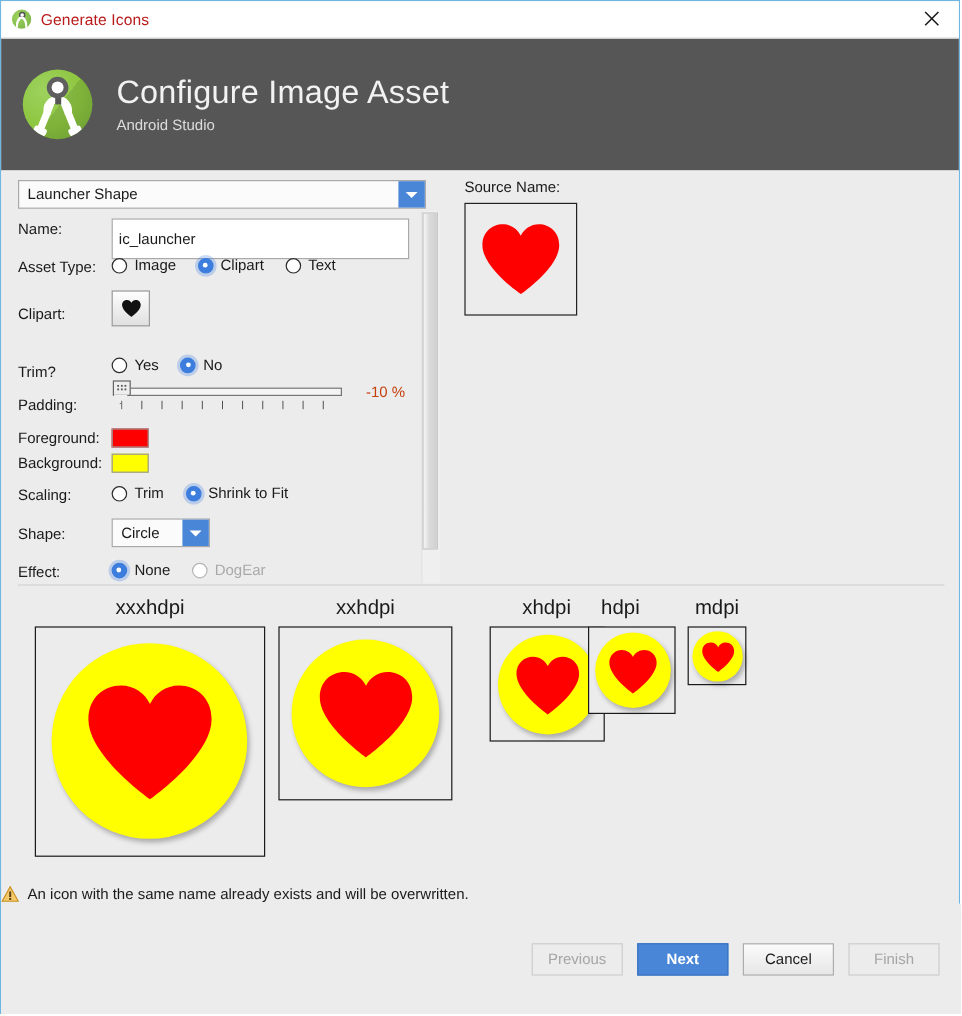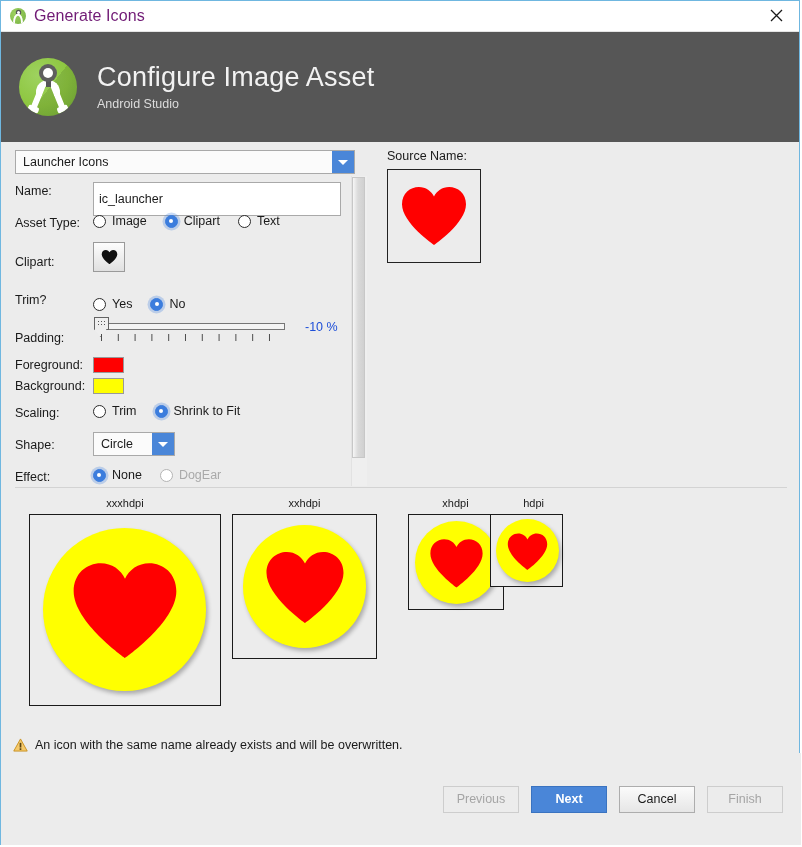--- a/index.html
+++ b/index.html
@@ -54,22 +54,22 @@
     position: absolute;
     left: 3px; top: 6px;
     width: 10px; height: 9px;
     border: 2px solid #fff;
     border-bottom: none;
     border-radius: 50% 50% 0 0 / 90% 90% 0 0;
     box-sizing: border-box;
     transform: scaleY(1.1);
   }
   .titlebar-title {
-    font-size: 16px;
-    color: #701a75;
+    font-size: 13px;
+    color: #b91c1c;
     letter-spacing: .1px;
   }
   .titlebar-close {
     position: absolute;
     right: 0; top: 0;
     width: 46px; height: 29px;
     display: flex; align-items: center; justify-content: center;
     cursor: default;
   }
   .titlebar-close svg { display:block; }
@@ -309,21 +309,21 @@
   .slider-ticks {
     position: absolute;
     left: 8px; top: 20px;
     width: 184px; height: 7px;
     background-image: linear-gradient(90deg, #4a4a4a 1px, transparent 1px);
     background-size: 16.8px 100%;
     background-repeat: repeat-x;
   }
   .slider-value {
     font-size: 12.5px;
-    color: #1d4ed8;
+    color: #c2410c;
     margin-left: 12px;
     white-space: nowrap;
   }
 
   .swatch {
     width: 31px; height: 16px;
     border: 1px solid #999999;
     box-sizing: border-box;
   }
 
@@ -365,21 +365,21 @@
   .previews {
     position: absolute;
     left: 0; top: 355px;
     width: 800px; height: 250px;
   }
   .preview {
     position: absolute;
     text-align: center;
   }
   .preview-label {
-    font-size: 11px;
+    font-size: 17px;
     color: #1a1a1a;
     margin-bottom: 5px;
   }
   .preview-box {
     border: 1px solid #1a1a1a;
     background: #ececec;
     box-sizing: border-box;
     position: relative;
     margin: 0 auto;
   }
@@ -390,21 +390,20 @@
     box-shadow: 2px 3px 4px rgba(0,0,0,0.28);
   }
   .heart-svg { position: absolute; }
 
   
   .status {
     position: absolute;
     left: 0; bottom: 80px;
     width: 800px; height: 40px;
     display: flex; align-items: center;
-    padding-left: 12px;
     box-sizing: border-box;
     border-bottom: 1px solid #d3d3d3;
   }
   .warn-icon { margin-right: 7px; display: flex; }
   .status-text { font-size: 12.5px; color: #1a1a1a; }
 
   .footer {
     position: absolute;
     left: 0; bottom: 0;
     width: 800px; height: 92px;
@@ -467,21 +466,21 @@
       <div class="header-title">Configure Image Asset</div>
       <div class="header-sub">Android Studio</div>
     </div>
   </div>
 
   <div class="content">
 
     <div class="form-area">
 
       <div class="combo-main">
-        <div class="combo-label">Launcher Icons</div>
+        <div class="combo-label">Launcher Shape</div>
         <div class="combo-arrow">
             <div class="tri"></div>
           </div>
       </div>
 
       <div class="scroll-track"></div>
       <div class="scroll-thumb"></div>
 
       <div class="row" style="top:42px;">
         <div class="lbl">Name:</div>
@@ -512,21 +511,21 @@
         <div class="lbl">Clipart:</div>
       </div>
       <div class="field-col" style="top:100px;">
         <div class="clipart-btn">
           <svg width="17" height="16" viewBox="0 0 24 22">
             <path d="M12 21 C12 21 1 13.5 1 7 C1 3.2 3.8 1 6.8 1 C9.2 1 11.1 2.4 12 4.3 C12.9 2.4 14.8 1 17.2 1 C20.2 1 23 3.2 23 7 C23 13.5 12 21 12 21 Z" fill="#111111"></path>
           </svg>
         </div>
       </div>
 
-      <div class="row" style="top:151px;align-items:flex-end;">
+      <div class="row" style="top:161px;align-items:flex-end;">
         <div class="lbl">Trim?</div>
       </div>
       <div class="field-col radio-group" style="top:155px;">
         <div class="radio-item">
           <span class="radio"></span>
           <span class="radio-label">Yes</span>
         </div>
         <div class="radio-item">
           <span class="radio on"></span>
           <span class="radio-label">No</span>
@@ -636,30 +635,39 @@
       <div class="preview" style="left:384px; top:0; width:105px;padding-left:18px;">
         <div class="preview-label">xhdpi</div>
         <div class="preview-box" style="width:96px; height:96px;">
           <div class="icon-circle" style="left:6px; top:6px; width:83px; height:83px;"></div>
           <svg class="heart-svg" style="left:19px; top:17px;" width="57" height="62" viewBox="0 0 24 22">
             <path d="M12 21.3 C12 21.3 1 13.6 1 7 C1 3.2 3.8 1 6.8 1 C9.2 1 11.1 2.4 12 4.3 C12.9 2.4 14.8 1 17.2 1 C20.2 1 23 3.2 23 7 C23 13.6 12 21.3 12 21.3 Z" fill="#FF0000"></path>
           </svg>
         </div>
       </div>
 
-      <div class="preview" style="left:489px; top:0; width:54px;text-align:right;">
+      <div class="preview" style="left:489px; top:0; width:54px;">
         <div class="preview-label">hdpi</div>
         <div class="preview-box" style="width:73px; height:73px;">
           <div class="icon-circle" style="left:5px; top:4px; width:63px; height:63px;"></div>
           <svg class="heart-svg" style="left:15px; top:13px;" width="43" height="47" viewBox="0 0 24 22">
             <path d="M12 21.3 C12 21.3 1 13.6 1 7 C1 3.2 3.8 1 6.8 1 C9.2 1 11.1 2.4 12 4.3 C12.9 2.4 14.8 1 17.2 1 C20.2 1 23 3.2 23 7 C23 13.6 12 21.3 12 21.3 Z" fill="#FF0000"></path>
           </svg>
         </div>
       </div>
 
+      <div class="preview" style="left:572px; top:0; width:49px;">
+        <div class="preview-label">mdpi</div>
+        <div class="preview-box" style="width:49px; height:49px;">
+          <div class="icon-circle" style="left:3px; top:3px; width:42px; height:42px;"></div>
+          <svg class="heart-svg" style="left:10px; top:9px;" width="29" height="31" viewBox="0 0 24 22">
+            <path d="M12 21.3 C12 21.3 1 13.6 1 7 C1 3.2 3.8 1 6.8 1 C9.2 1 11.1 2.4 12 4.3 C12.9 2.4 14.8 1 17.2 1 C20.2 1 23 3.2 23 7 C23 13.6 12 21.3 12 21.3 Z" fill="#FF0000"></path>
+          </svg>
+        </div>
+      </div>
     </div>
 
     <div class="status">
       <span class="warn-icon">
         <svg width="15" height="14" viewBox="0 0 16 15">
           <path d="M8 1 L15.2 14 L0.8 14 Z" fill="#F5C96B" stroke="#C8901E" stroke-width="1"></path>
           <rect x="7.1" y="5.2" width="1.8" height="5" fill="#5a4412"></rect>
           <rect x="7.1" y="11" width="1.8" height="1.8" fill="#5a4412"></rect>
         </svg>
       </span>

